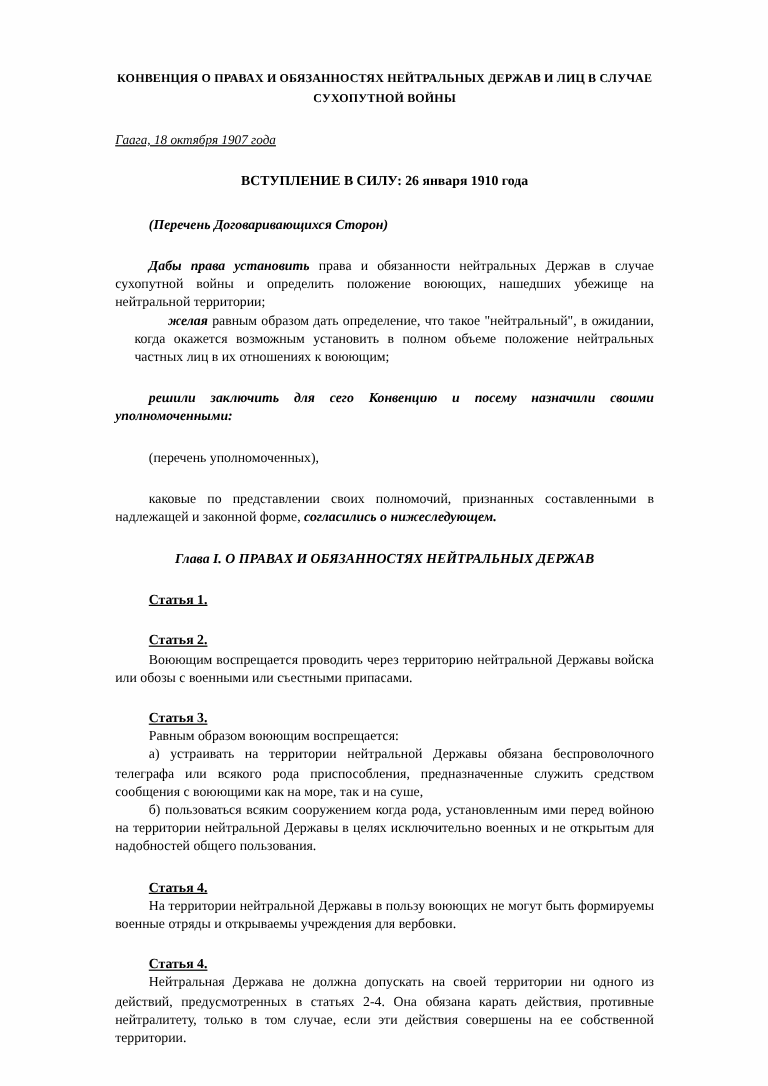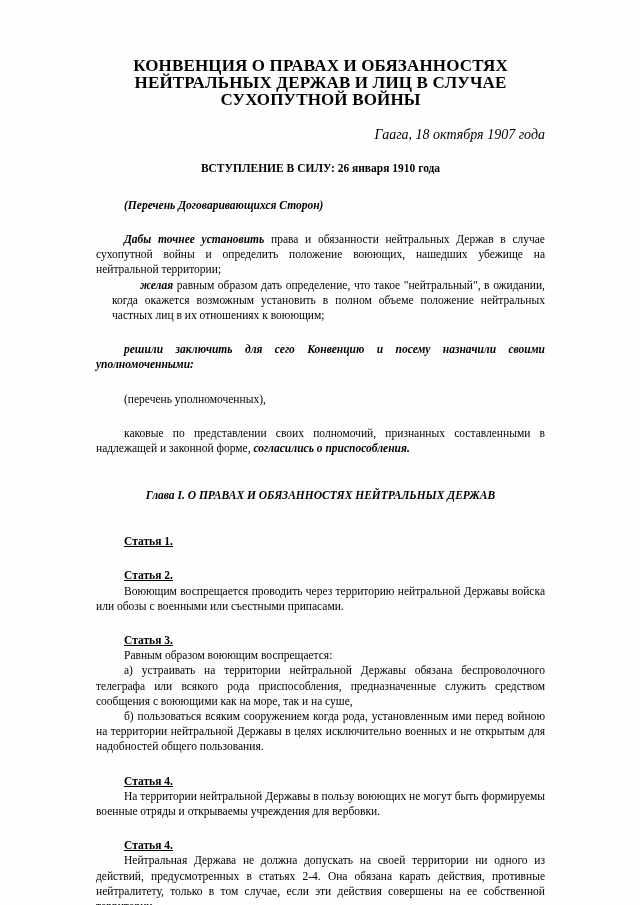--- a/index.html
+++ b/index.html
@@ -26,34 +26,35 @@
   }
   .content {
     position: absolute;
     left: 96px;
     top: 57px;
     width: 449px;
   }
 
   
   .doc-title {
-    font-size: 17px;
+    font-size: 10px;
     font-weight: bold;
     text-align: center;
     line-height: 17px;
     letter-spacing: 0.15px;
     margin: 0;
   }
   .doc-place-date {
-    font-size: 14px;
+    font-size: 11px;
     font-style: italic;
-    text-align: right;
+    text-align: left;
     margin: 0;
     padding-top: 19px;
     line-height: 15px;
+    text-decoration: underline;
   }
   .doc-entry-force {
     font-size: 11.5px;
     font-weight: bold;
     text-align: center;
     margin: 0;
     padding-top: 19px;
     line-height: 15px;
   }
   .parties-line {
@@ -80,21 +81,21 @@
   .para.gap-sm { padding-top: 0px; margin-left: 16px; }
 
   .bi { font-weight: bold; font-style: italic; }
 
   
   .chapter-heading {
     font-size: 11.5px;
     font-weight: bold;
     font-style: italic;
     text-align: center;
-    margin: 12px;
+    margin: 0;
     padding-top: 20px;
     line-height: 15px;
   }
 
   
   .article-block { padding-top: 19px; }
   .article-title {
     font-size: 11.5px;
     font-weight: bold;
     margin: 0;
@@ -119,29 +120,29 @@
   <div class="content">
 
     <h1 class="doc-title">КОНВЕНЦИЯ О ПРАВАХ И ОБЯЗАННОСТЯХ НЕЙТРАЛЬНЫХ ДЕРЖАВ И ЛИЦ В СЛУЧАЕ СУХОПУТНОЙ ВОЙНЫ</h1>
 
     <p class="doc-place-date">Гаага, 18 октября 1907 года</p>
 
     <p class="doc-entry-force">ВСТУПЛЕНИЕ В СИЛУ: 26 января 1910 года</p>
 
     <p class="parties-line">(Перечень Договаривающихся Сторон)</p>
 
-    <p class="para gap-lg"><span class="bi">Дабы точнее установить</span><span> права и обязанности нейтральных Держав в случае сухопутной войны и определить положение воюющих, нашедших убежище на нейтральной территории;</span></p>
+    <p class="para gap-lg"><span class="bi">Дабы права установить</span><span> права и обязанности нейтральных Держав в случае сухопутной войны и определить положение воюющих, нашедших убежище на нейтральной территории;</span></p>
 
     <p class="para gap-sm"><span class="bi">желая</span><span> равным образом дать определение, что такое "нейтральный", в ожидании, когда окажется возможным установить в полном объеме положение нейтральных частных лиц в их отношениях к воюющим;</span></p>
 
     <p class="para gap-lg bi">решили заключить для сего Конвенцию и посему назначили своими уполномоченными:</p>
 
     <p class="para gap-lg">(перечень уполномоченных),</p>
 
-    <p class="para gap-lg"><span>каковые по представлении своих полномочий, признанных составленными в надлежащей и законной форме, </span><span class="bi">согласились о приспособления.</span></p>
+    <p class="para gap-lg"><span>каковые по представлении своих полномочий, признанных составленными в надлежащей и законной форме, </span><span class="bi">согласились о нижеследующем.</span></p>
 
     <h2 class="chapter-heading">Глава I. О ПРАВАХ И ОБЯЗАННОСТЯХ НЕЙТРАЛЬНЫХ ДЕРЖАВ</h2>
 
     <div class="article-block">
       <h3 class="article-title">Статья 1.</h3>
     </div>
 
     <div class="article-block">
       <h3 class="article-title">Статья 2.</h3>
       <p class="article-body">Воюющим воспрещается проводить через территорию нейтральной Державы войска или обозы с военными или съестными припасами.</p>

